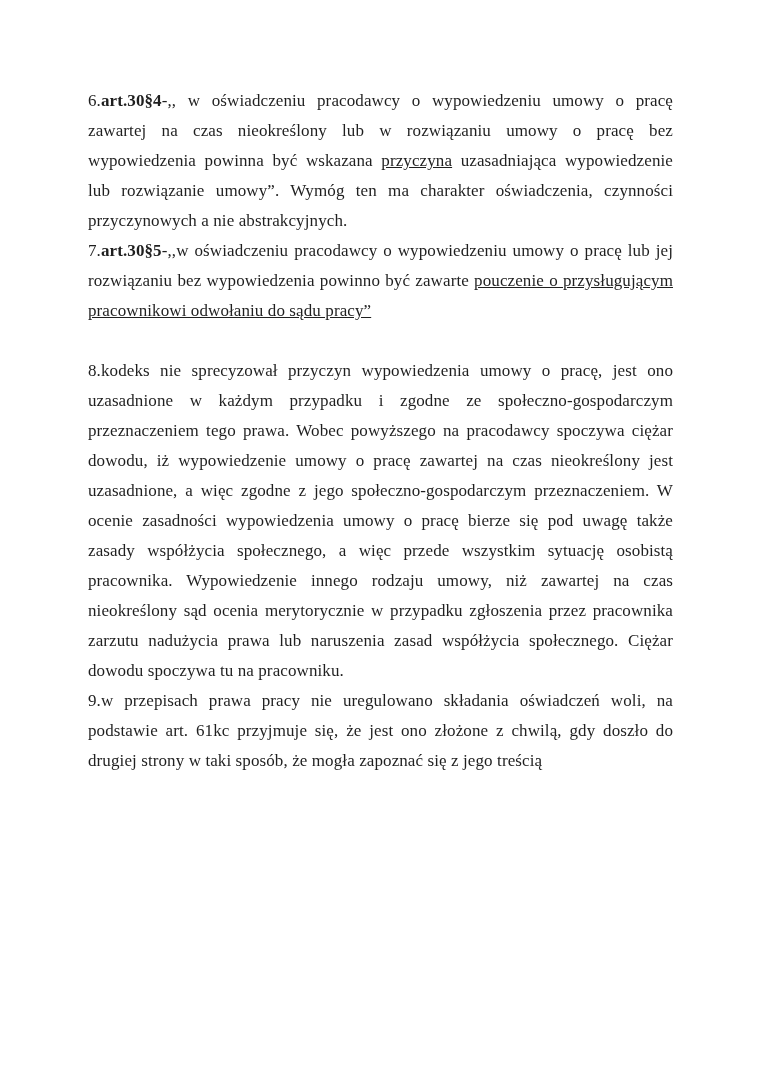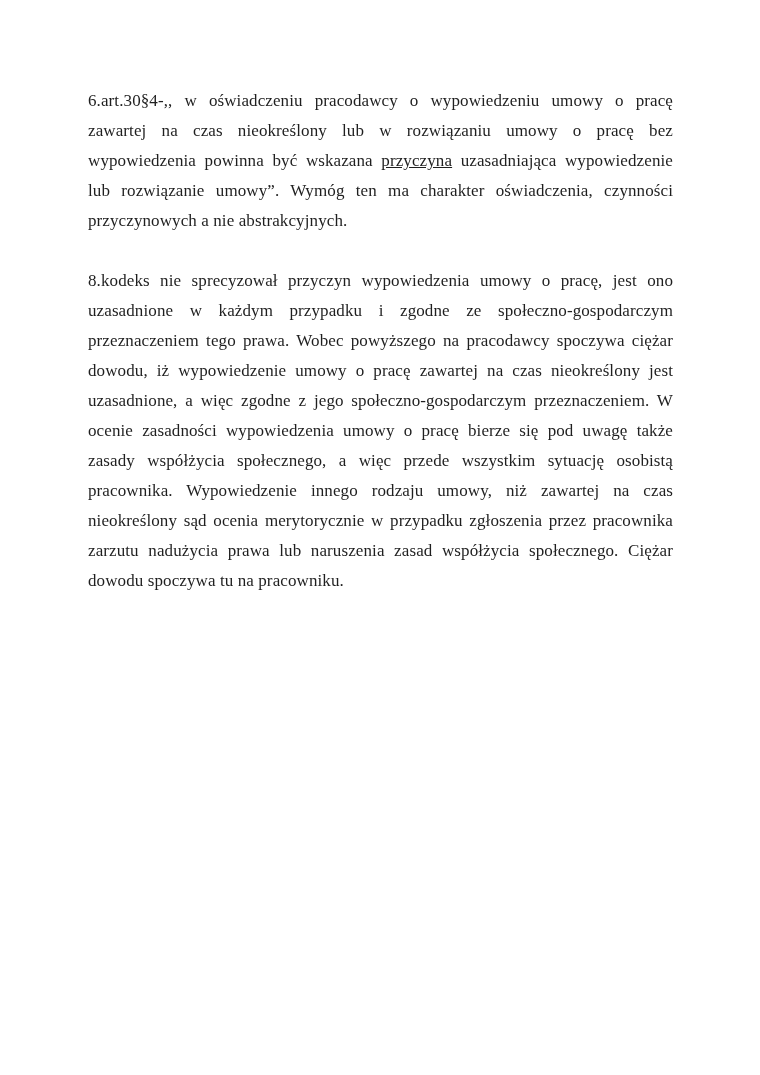--- a/index.html
+++ b/index.html
@@ -27,29 +27,31 @@
     font-size: 17px;
     line-height: 30px;
     color: #1f1f1f;
     text-align: justify;
     letter-spacing: 0.1px;
   }
   .para.spacer {
     height: 30px;
   }
   .bold {
-    font-weight: normal;
+    font-weight: bold;
   }
   .underline {
     text-decoration: underline;
     margin-top: 9px;
   }
 </style>
 </head>
 <body>
 
 <div class="page">
   <div class="content">
       <p class="para"><span>6.</span><span class="bold">art.30§4</span><span>-,, w oświadczeniu pracodawcy o wypowiedzeniu umowy o pracę zawartej na czas nieokreślony lub w rozwiązaniu umowy o pracę bez wypowiedzenia powinna być wskazana </span><span class="underline">przyczyna</span><span> uzasadniająca wypowiedzenie lub rozwiązanie umowy”. Wymóg ten ma charakter oświadczenia, czynności przyczynowych a nie abstrakcyjnych.</span></p>
+      <p class="para"><span>7.</span><span class="bold">art.30§5</span><span>-,,w oświadczeniu pracodawcy o wypowiedzeniu umowy o pracę lub jej rozwiązaniu bez wypowiedzenia powinno być zawarte </span><span class="underline">pouczenie o przysługującym pracownikowi odwołaniu do sądu pracy”</span></p>
       <p class="para spacer"></p>
       <p class="para"><span>8.kodeks nie sprecyzował przyczyn wypowiedzenia umowy o pracę, jest ono uzasadnione w każdym przypadku i zgodne ze społeczno-gospodarczym przeznaczeniem tego prawa. Wobec powyższego na pracodawcy spoczywa ciężar dowodu, iż wypowiedzenie umowy o pracę zawartej na czas nieokreślony jest uzasadnione, a więc zgodne z jego społeczno-gospodarczym przeznaczeniem. W ocenie zasadności wypowiedzenia umowy o pracę bierze się pod uwagę także zasady współżycia społecznego, a więc przede wszystkim sytuację osobistą pracownika. Wypowiedzenie innego rodzaju umowy, niż zawartej na czas nieokreślony sąd ocenia merytorycznie w przypadku zgłoszenia przez pracownika zarzutu nadużycia prawa lub naruszenia zasad współżycia społecznego. Ciężar dowodu spoczywa tu na pracowniku.</span></p>
+      <p class="para"><span>9.w przepisach prawa pracy nie uregulowano składania oświadczeń woli, na podstawie art. 61kc przyjmuje się, że jest ono złożone z chwilą, gdy doszło do drugiej strony w taki sposób, że mogła zapoznać się z jego treścią</span></p>
     </div>
 </div>
 
 </body></html>

